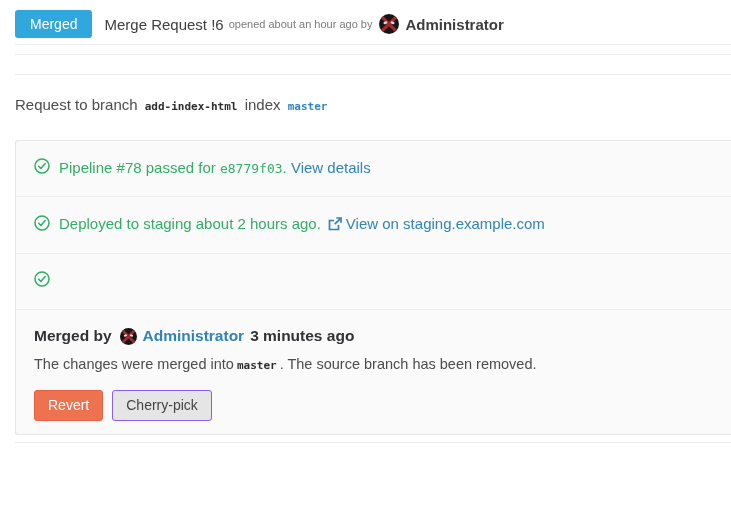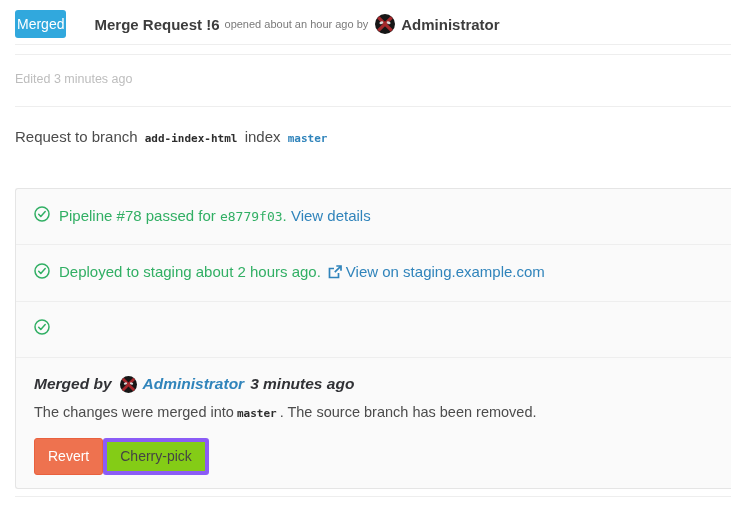--- a/index.html
+++ b/index.html
@@ -9,23 +9,23 @@
     color: #444;
     font-size: 15px;
   }
   .container { padding-left: 15px; width: 731px; }
   hr.divider { border: none; border-top: 1px solid #eee; }
 
   
   .top-bar { display: flex; align-items: center; padding-top: 10px; height: 38px; }
   .status-badge {
     background: #31a8dd; color: #fff; font-size: 14px; font-weight: 400;
-    padding: 5px 2px; border-radius: 3px; line-height: 18px;
+    padding: 5px 15px; border-radius: 3px; line-height: 18px;
   }
-  .mr-ref { font-weight: 700; color: #3d3d3d; margin-left: 28px; font-size: 15px; }
+  .mr-ref { font-weight: 400; color: #3d3d3d; margin-left: 12px; font-size: 15px; }
   .opened-text { color: #7a7a7a; margin-left: 5px; font-size: 11px; }
   .avatar { width: 20px; height: 20px; border-radius: 50%; margin-left: 7px; flex: 0 0 auto; display: inline-block; }
   .author-link { color: #3d3d3d; font-weight: 700; margin-left: 6px; font-size: 15px; text-decoration: none; cursor: pointer; }
   .hr-after-bar { margin-top: 6px; }
 
   
   .page-title { font-size: 28px; line-height: 38px; font-weight: 700; color: #313236; margin-top: 16px; }
   .hr-after-title { margin-top: 9px; }
 
   .edited-note { color: #bdbdbd; font-size: 12.5px; line-height: 16px; margin-top: 16px; }
@@ -34,48 +34,48 @@
   
   .request-line { margin-top: 19px; line-height: 22px; color: #4c4c4c; font-size: 15px; }
   code.branch {
     font-family: "DejaVu Sans Mono", "Liberation Mono", monospace;
     font-size: 11px; font-weight: 700; color: #2e2e2e; margin: 0 3px;
   }
   code.branch-link { color: #3084bb; cursor: pointer; }
 
   
   .mr-widget {
-    margin-top: 38px; background: #fafafa;
+    margin-top: 22px; background: #fafafa;
     border: 1px solid #e5e5e5; border-right: none;
     border-radius: 3px 0 0 3px;
   }
   .widget-row {
     display: flex; align-items: center; gap: 9px;
     padding: 17px 18px; border-bottom: 1px solid #eee;
     line-height: 20px; font-size: 15px;
   }
   .green-text { color: #31af64; }
   code.commit-sha {
     font-family: "DejaVu Sans Mono", "Liberation Mono", monospace;
     font-size: 13px; color: #31af64;
   }
   a.widget-link { color: #3084bb; text-decoration: none; cursor: pointer; }
   .check-icon { flex: 0 0 auto; display: inline-block; }
   .ext-icon { display: inline-block; vertical-align: -2px; margin: 0 4px 0 7px; }
 
   
   .merged-section { padding: 15px 18px 13px; }
-  .merged-heading { font-size: 15.5px; font-weight: 700; color: #313236; line-height: 22px; display: flex; align-items: center; font-style: italic; }
+  .merged-heading { font-size: 15.5px; font-weight: 700; color: #313236; line-height: 22px; display: flex; align-items: center; }
   .merged-heading .avatar-sm { width: 17px; height: 17px; border-radius: 50%; margin: 0 6px 0 8px; }
   .merged-author { color: #3084bb; font-weight: 700; text-decoration: none; cursor: pointer; margin-right: 6px; }
   .merged-body { margin-top: 7px; font-size: 14.5px; color: #4c4c4c; line-height: 20px; }
-  .actions { margin-top: 14px; display: flex; }
+  .actions { margin-top: 14px; display: flex; gap: 9px; }
   .btn { font-family: inherit; font-size: 14px; line-height: 17px; padding: 6px 13px; border-radius: 3px; cursor: pointer; }
   .btn-revert { background: #ee724f; border: 1px solid #e9613e; color: #fff; }
-  .btn-cherry { background: #84cc16; border: 4px solid #8b5cf6; color: #444; }
+  .btn-cherry { background: #e5e5e5; border: 1px solid #8b5cf6; color: #444; }
   .hr-bottom { margin-top: 7px; }
 </style>
 </head>
 <body>
 
 <svg width="0" height="0" style="position:absolute">
   <defs>
     <g id="check-circle">
       <circle cx="8" cy="8" r="7" fill="none" stroke="#31af64" stroke-width="1.5"></circle>
       <path d="M4.7 8.3l2.1 2.2 4.4-4.9" fill="none" stroke="#31af64" stroke-width="1.5" stroke-linecap="round" stroke-linejoin="round"></path>
@@ -105,21 +105,20 @@
       <svg width="20" height="20" viewBox="0 0 20 20">
           <use href="#dp-avatar"></use>
         </svg>
     </span>
     <a class="author-link">Administrator</a>
   </div>
   <hr class="divider hr-after-bar">
 
   <hr class="divider hr-after-title">
 
-  <div class="edited-note">Edited 3 minutes ago</div>
   <hr class="divider hr-after-edited">
 
   <div class="request-line">
     <span>Request to branch</span>
     <code class="branch">add-index-html</code>
     <span>index</span>
     <code class="branch branch-link">master</code>
   </div>
 
   <div class="mr-widget">

